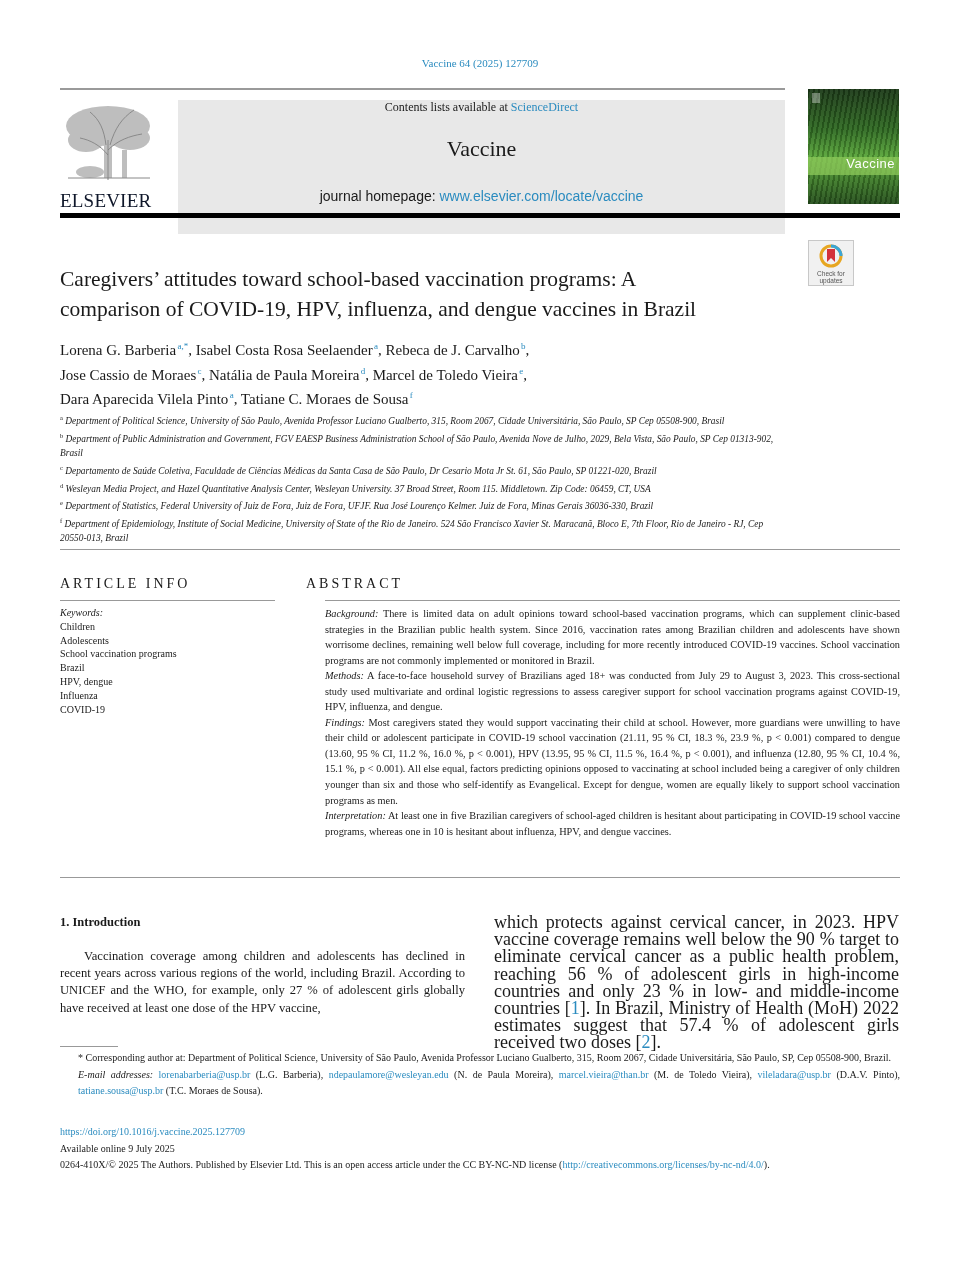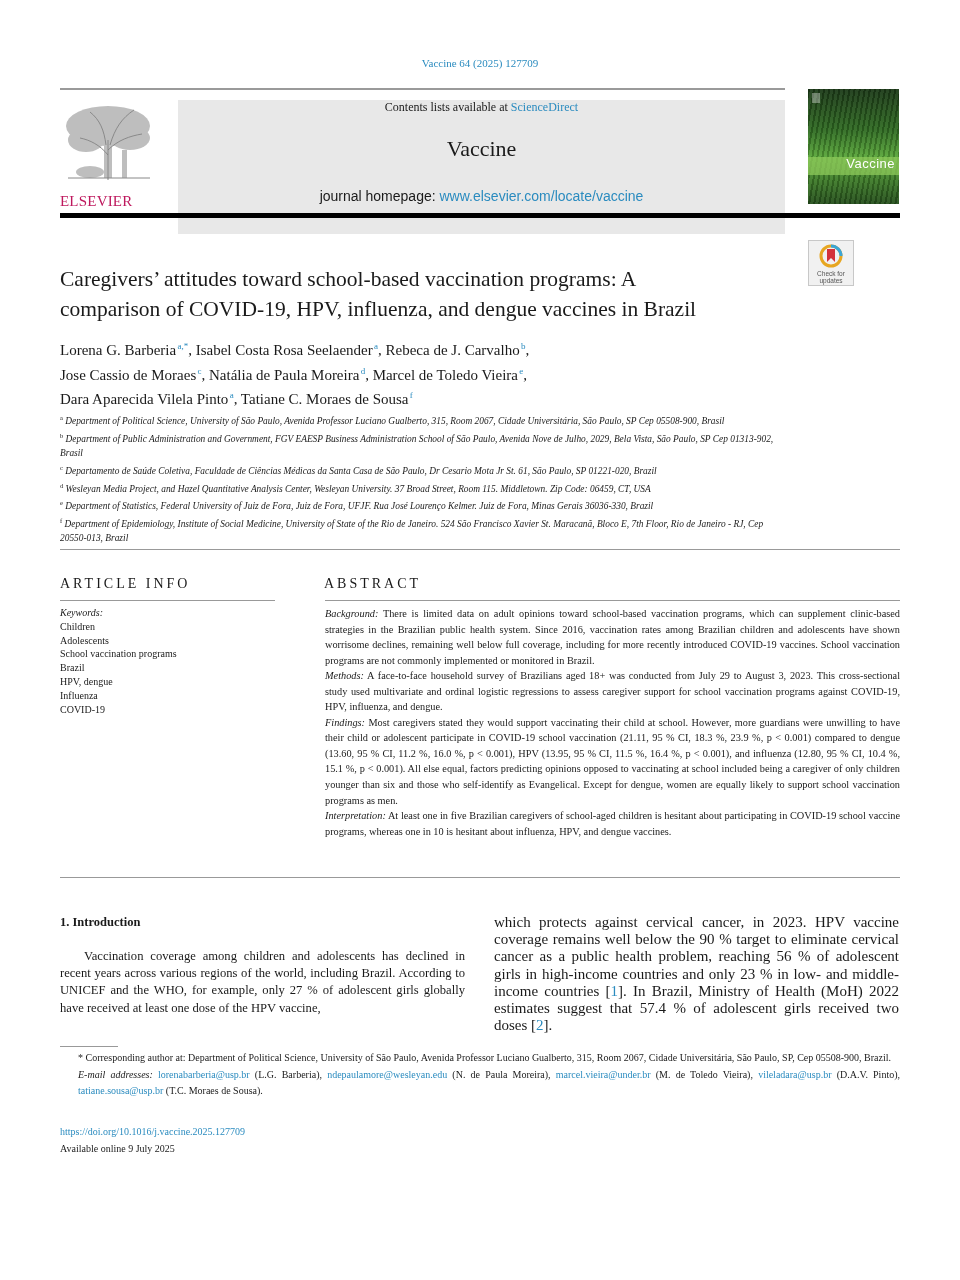--- a/index.html
+++ b/index.html
@@ -5,21 +5,21 @@
   * { box-sizing: border-box; margin: 0; padding: 0; }
   html, body { width: 960px; height: 1280px; background: #ffffff; }
   body { position: relative; font-family: "Liberation Serif", "DejaVu Serif", serif; color: #1a1a1a; overflow: hidden; }
   a, .link { color: #2a8bbf; text-decoration: none; }
 
   .journal-ref { position: absolute; top: 57px; left: 0; width: 960px; text-align: center; font-size: 11px; color: #2a8bbf; }
 
   .header-rule-top { position: absolute; top: 88px; left: 60px; width: 725px; height: 2px; background: #9a9a9a; }
   .elsevier-logo { position: absolute; top: 100px; left: 60px; width: 96px; height: 108px; }
   .elsevier-tree { width: 96px; height: 84px; }
-  .elsevier-word { font-family: "Liberation Serif", serif; font-size: 15px; color: #be185d; letter-spacing: 0.2px; line-height: 22px; margin-top: 2px; }
+  .elsevier-word { font-family: "Liberation Serif", serif; font-size: 19px; color: #0f172a; letter-spacing: 0.2px; line-height: 22px; margin-top: 2px; }
 
   .header-box { position: absolute; top: 100px; left: 178px; width: 607px; height: 134px; background: #e8e8e8; text-align: center; }
   .contents-line { position: absolute; top: 0px; width: 100%; font-size: 12px; }
   .journal-name { position: absolute; top: 36px; width: 100%; font-size: 22px; }
   .homepage-line { position: absolute; top: 88px; width: 100%; font-family: "Liberation Sans", sans-serif; font-size: 14px; }
 
   .cover { position: absolute; top: 89px; left: 808px; width: 91px; height: 115px; background: linear-gradient(180deg, #1c3a18 0%, #2f6a22 35%, #5aa83a 60%, #3d7a28 80%, #254f1c 100%); overflow: hidden; }
   .cover-stripes { position: absolute; inset: 0; background: repeating-linear-gradient(100deg, rgba(0,0,0,0.18) 0 2px, rgba(255,255,255,0.05) 2px 5px); }
   .cover-band { position: absolute; top: 68px; left: 0; width: 100%; height: 18px; background: rgba(140,200,90,0.75); }
   .cover-title { position: absolute; top: 67px; right: 4px; font-family: "Liberation Sans", sans-serif; font-size: 13px; color: #ffffff; letter-spacing: 0.5px; }
@@ -36,37 +36,37 @@
   .authors { position: absolute; top: 336px; left: 60px; width: 760px; font-size: 15px; line-height: 20.5px; }
   .authors sup { color: #2a8bbf; font-size: 9px; }
 
   .affils { position: absolute; top: 411px; left: 60px; width: 730px; font-style: italic; font-size: 9.4px; line-height: 13.8px; }
   .affils sup { font-size: 6.5px; font-style: normal; }
 
   .rule-affil { position: absolute; top: 549px; left: 60px; width: 840px; height: 1px; background: #999; }
 
   .section-cap { position: absolute; font-size: 14px; letter-spacing: 3px; }
   .info-head { top: 576px; left: 60px; }
-  .abs-head { top: 576px; left: 324px; }
+  .abs-head { top: 576px; left: 306px; }
   .info-rule { position: absolute; top: 600px; left: 60px; width: 215px; height: 1px; background: #999; }
   .abs-rule { position: absolute; top: 600px; left: 325px; width: 575px; height: 1px; background: #999; }
 
   .keywords { position: absolute; top: 606px; left: 60px; width: 215px; font-size: 10px; line-height: 13.8px; }
   .keywords .kw-label { font-style: italic; }
 
   .abstract { position: absolute; top: 606px; left: 325px; width: 575px; font-size: 10.3px; line-height: 15.55px; text-align: justify; }
   .abstract p { margin: 0; }
   .abstract .lbl { font-style: italic; }
 
   .rule-abs-bottom { position: absolute; top: 877px; left: 60px; width: 840px; height: 1px; background: #999; }
 
   .intro-head { position: absolute; top: 915px; left: 60px; font-size: 12.5px; font-weight: bold; }
   .col-left { position: absolute; top: 948px; left: 60px; width: 405px; font-size: 12.6px; line-height: 17.2px; text-align: justify; }
   .col-left p { text-indent: 24px; }
-  .col-right { position: absolute; top: 914px; left: 494px; width: 405px; font-size: 15px; line-height: 17.2px; text-align: justify; }
+  .col-right { position: absolute; top: 914px; left: 494px; width: 405px; font-size: 18px; line-height: 17.2px; text-align: justify; }
 
   .fn-rule { position: absolute; top: 1046px; left: 60px; width: 58px; height: 1px; background: #999; }
   .footnotes { position: absolute; top: 1050px; left: 60px; width: 840px; font-size: 10px; line-height: 16.5px; text-align: justify; }
   .footnotes .em-label { font-style: italic; }
   .footnotes .indent { padding-left: 18px; }
 
   .pubinfo { position: absolute; top: 1124px; left: 60px; width: 840px; font-size: 10px; line-height: 16.5px; }
 </style>
 </head>
 <body>
@@ -181,22 +181,23 @@
 </div>
 
 <div class="fn-rule"></div>
 
 <div class="footnotes">
   <div class="indent">* Corresponding author at: Department of Political Science, University of São Paulo, Avenida Professor Luciano Gualberto, 315, Room 2067, Cidade Universitária, São Paulo, SP, Cep 05508-900, Brazil.</div>
   <div class="indent">
     <span class="em-label">E-mail addresses:</span>
     <a class="link">lorenabarberia@usp.br</a><span> (L.G. Barberia), </span>
     <a class="link">ndepaulamore@wesleyan.edu</a><span> (N. de Paula Moreira), </span>
-    <a class="link">marcel.vieira@under.br</a><span> (M. de Toledo Vieira), </span>
+    <a class="link">marcel.vieira@than.br</a><span> (M. de Toledo Vieira), </span>
     <a class="link">vileladara@usp.br</a><span> (D.A.V. Pinto), </span>
     <a class="link">tatiane.sousa@usp.br</a><span> (T.C. Moraes de Sousa).</span>
   </div>
 </div>
 
 <div class="pubinfo">
   <div><a class="link">https://doi.org/10.1016/j.vaccine.2025.127709</a></div>
   <div>Available online 9 July 2025</div>
+  <div><span>0264-410X/© 2025 The Authors. Published by Elsevier Ltd. This is an open access article under the CC BY-NC-ND license (</span><a class="link">http://creativecommons.org/licenses/by-nc-nd/4.0/</a><span>).</span></div>
 </div>
 
 </body></html>

